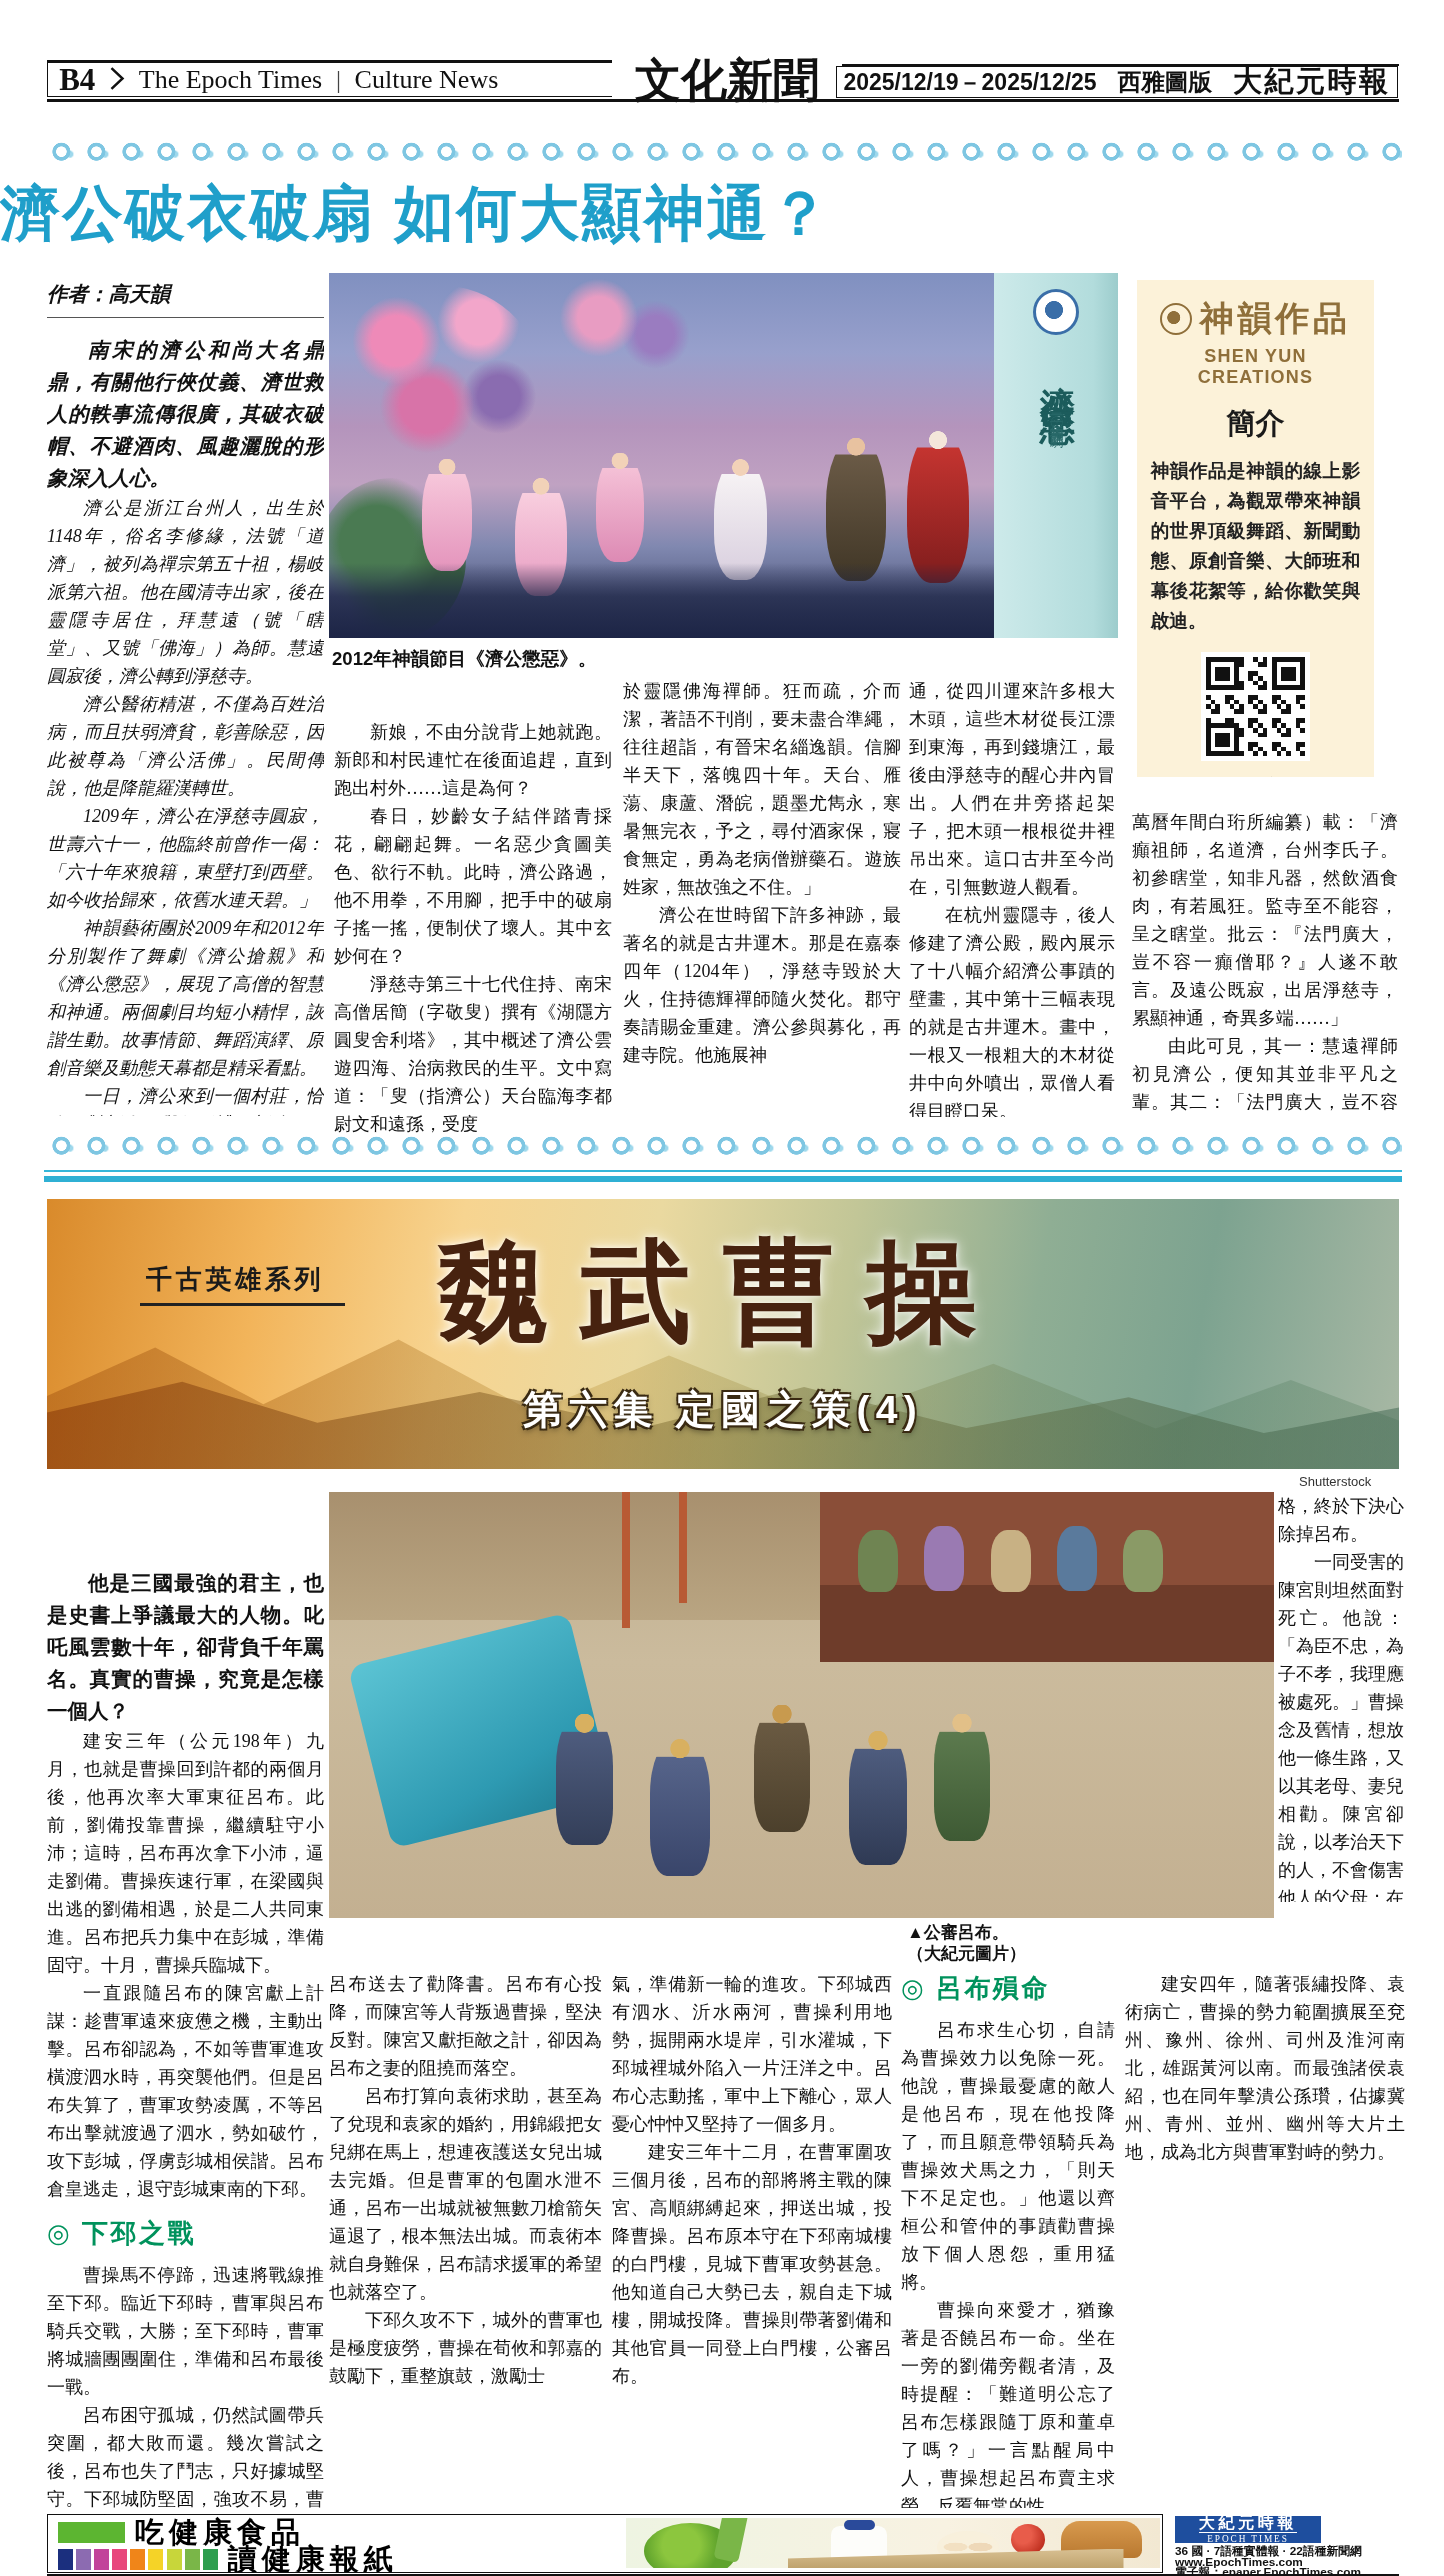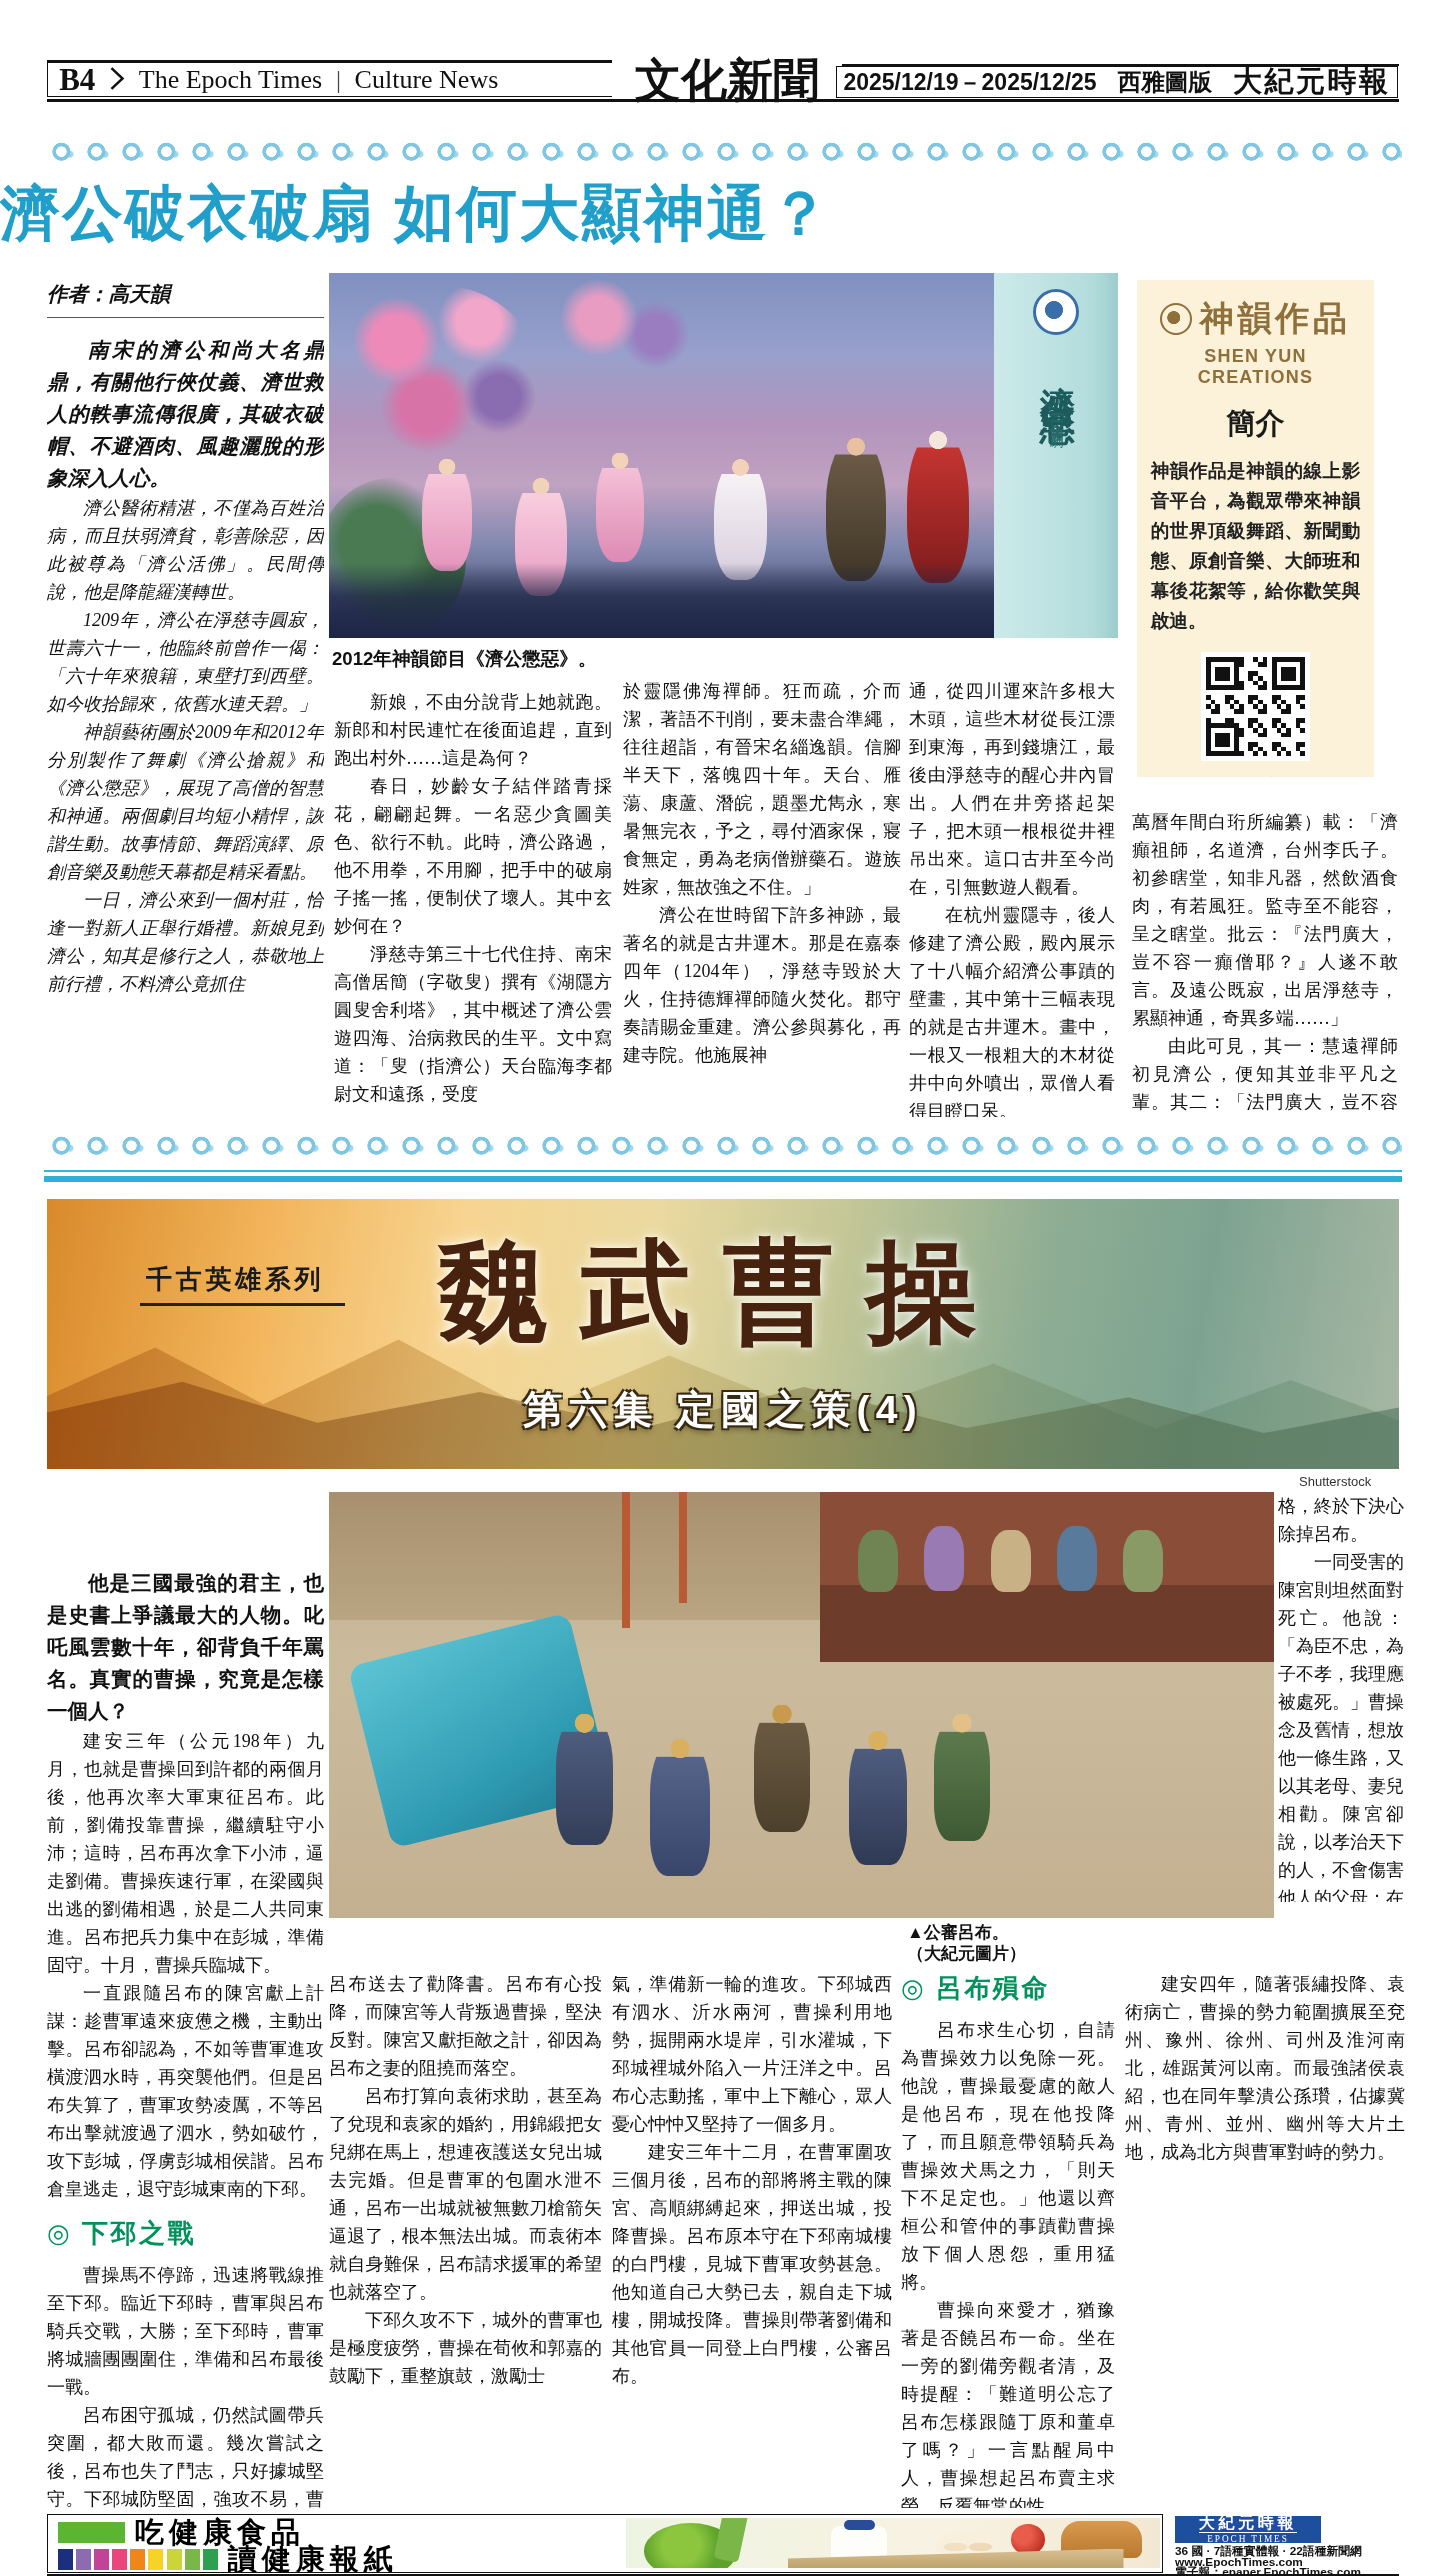--- a/index.html
+++ b/index.html
@@ -230,20 +230,21 @@
   </div>
   <div class="hdr-bottom-rule"></div>
 
   <div class="wave wave1"></div>
 
   <h1 class="main-title">濟公破衣破扇 如何大顯神通？</h1>
 
   <div class="col" style="left:47px;top:280px;width:277px;height:836px;font-style:italic;">
     <div class="author">作者：高天韻</div>
     <p class="lead">南宋的濟公和尚大名鼎鼎，有關他行俠仗義、濟世救人的軼事流傳很廣，其破衣破帽、不避酒肉、風趣灑脫的形象深入人心。</p>
+    <p>濟公是浙江台州人，出生於1148年，俗名李修緣，法號「道濟」，被列為禪宗第五十祖，楊岐派第六祖。他在國清寺出家，後在靈隱寺居住，拜慧遠（號「瞎堂」、又號「佛海」）為師。慧遠圓寂後，濟公轉到淨慈寺。</p>
     <p>濟公醫術精湛，不僅為百姓治病，而且扶弱濟貧，彰善除惡，因此被尊為「濟公活佛」。民間傳說，他是降龍羅漢轉世。</p>
     <p>1209年，濟公在淨慈寺圓寂，世壽六十一，他臨終前曾作一偈：「六十年來狼籍，東壁打到西壁。如今收拾歸來，依舊水連天碧。」</p>
     <p>神韻藝術團於2009年和2012年分別製作了舞劇《濟公搶親》和《濟公懲惡》，展現了高僧的智慧和神通。兩個劇目均短小精悍，詼諧生動。故事情節、舞蹈演繹、原創音樂及動態天幕都是精采看點。</p>
     <p>一日，濟公來到一個村莊，恰逢一對新人正舉行婚禮。新娘見到濟公，知其是修行之人，恭敬地上前行禮，不料濟公竟抓住</p>
   </div>
 
   <div class="stage-photo">
     <div class="flowers f1"></div>
     <div class="flowers f2"></div>
     <div class="bush"></div>
@@ -255,21 +256,21 @@
     <div class="dancer dk dred"></div>
     <div class="stage-floor"></div>
     <div class="photo-band">
       <div class="band-logo"></div>
       <div class="vtext band-title">濟公懲惡</div>
       <div class="vtext band-sub">二〇一二年神韻舞劇</div>
     </div>
   </div>
   <div class="caption" style="left:332px;top:646px;width:584px;">2012年神韻節目《濟公懲惡》。</div>
 
-  <div class="col" style="left:334px;top:688px;width:278px;height:435px;">
+  <div class="col" style="left:334px;top:718px;width:278px;height:435px;">
     <p>新娘，不由分說背上她就跑。新郎和村民連忙在後面追趕，直到跑出村外……這是為何？</p>
     <p>春日，妙齡女子結伴踏青採花，翩翩起舞。一名惡少貪圖美色、欲行不軌。此時，濟公路過，他不用拳，不用腳，把手中的破扇子搖一搖，便制伏了壞人。其中玄妙何在？</p>
     <p>淨慈寺第三十七代住持、南宋高僧居簡（字敬叟）撰有《湖隱方圓叟舍利塔》，其中概述了濟公雲遊四海、治病救民的生平。文中寫道：「叟（指濟公）天台臨海李都尉文和遠孫，受度</p>
   </div>
   <div class="col" style="left:623px;top:677px;width:278px;height:440px;">
     <p style="text-indent:0;">於靈隱佛海禪師。狂而疏，介而潔，著語不刊削，要未盡合準繩，往往超詣，有晉宋名緇逸韻。信腳半天下，落魄四十年。天台、雁蕩、康蘆、潛皖，題墨尤雋永，寒暑無完衣，予之，尋付酒家保，寢食無定，勇為老病僧辦藥石。遊族姓家，無故強之不住。」</p>
     <p>濟公在世時留下許多神跡，最著名的就是古井運木。那是在嘉泰四年（1204年），淨慈寺毀於大火，住持德輝禪師隨火焚化。郡守奏請賜金重建。濟公參與募化，再建寺院。他施展神</p>
   </div>
   <div class="col" style="left:909px;top:677px;width:206px;height:440px;">
     <p style="text-indent:0;">通，從四川運來許多根大木頭，這些木材從長江漂到東海，再到錢塘江，最後由淨慈寺的醒心井內冒出。人們在井旁搭起架子，把木頭一根根從井裡吊出來。這口古井至今尚在，引無數遊人觀看。</p>

